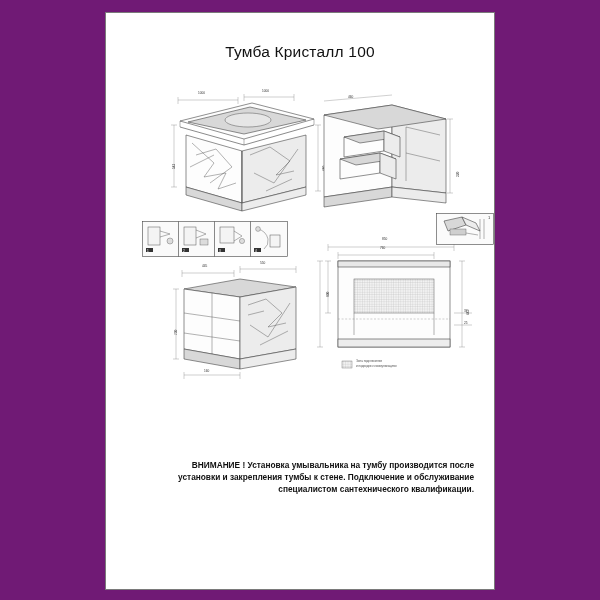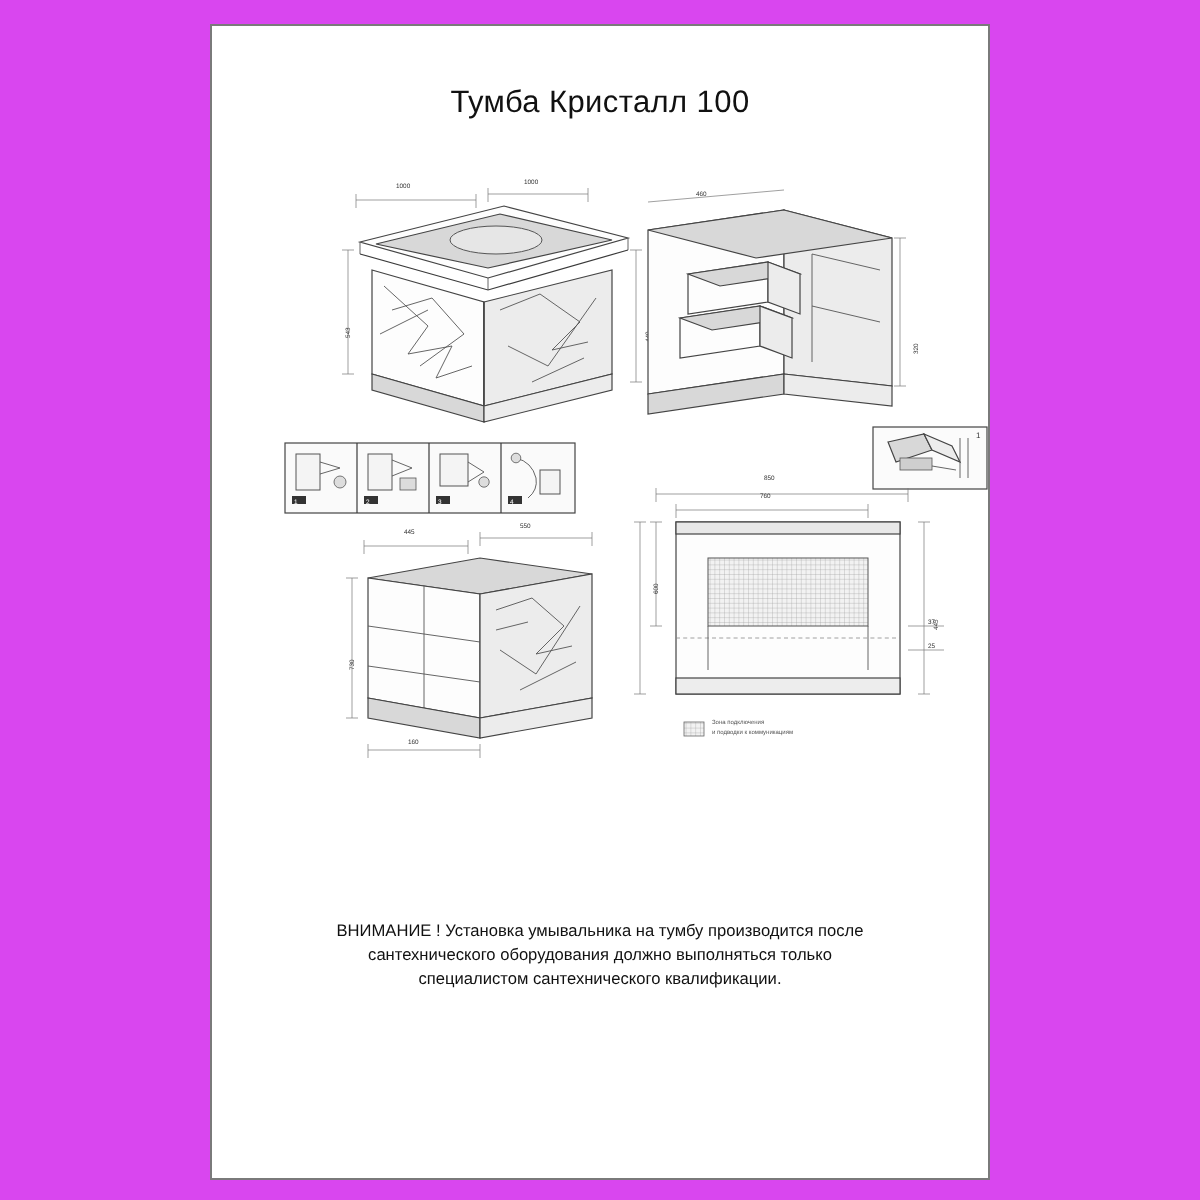--- a/index.html
+++ b/index.html
@@ -1,23 +1,23 @@
 <!DOCTYPE html>
 <html><head>
 <meta charset="utf-8">
 <style>
   html,body{margin:0;padding:0;background:#ffffff;}
   body{width:600px;height:600px;font-family:"Liberation Sans",sans-serif;overflow:hidden;}
-  #page{position:relative;width:600px;height:600px;background:#d946ef;}
+  #page{position:relative;width:600px;height:600px;background:#701a75;}
   #sheet{position:absolute;left:105px;top:12px;width:388px;height:576px;border:1px solid #7a7a7a;background:#fff;}
   .title{position:absolute;left:0;top:30px;width:388px;text-align:center;font-size:15.5px;color:#111;letter-spacing:.2px;}
   .diagram{position:absolute;}
   .lbl{position:absolute;font-size:3.2px;color:#333;font-family:"Liberation Sans",sans-serif;white-space:nowrap;}
   .lbl.v{transform:rotate(-90deg);transform-origin:left top;}
-  .note{position:absolute;left:20px;top:446px;width:348px;text-align:center;font-size:8.3px;font-weight:normal;color:#111;line-height:1.45;}
+  .note{position:absolute;left:20px;top:446px;width:348px;text-align:right;font-size:8.3px;font-weight:bold;color:#111;line-height:1.45;}
   svg{display:block;overflow:visible;}
   .ln{stroke:#3a3a3a;stroke-width:.6;fill:none;}
   .ln2{stroke:#555;stroke-width:.45;fill:none;}
   .dim{stroke:#777;stroke-width:.35;fill:none;}
   .fillg{fill:#ececec;stroke:#444;stroke-width:.6;}
   .fillgd{fill:#d8d8d8;stroke:#444;stroke-width:.6;}
   .fillw{fill:#fdfdfd;stroke:#444;stroke-width:.6;}
   .dash{stroke:#888;stroke-width:.4;fill:none;stroke-dasharray:2 1.6;}
   .stepbox{fill:#f4f4f4;stroke:#555;stroke-width:.5;}
   .legend{position:absolute;font-size:3px;color:#555;}
@@ -245,18 +245,18 @@
         <line class="dim" x1="76" y1="111" x2="76" y2="118"></line>
       </svg>
       <span class="lbl" style="left:38px;top:3px;">445</span>
       <span class="lbl" style="left:96px;top:0px;">550</span>
       <span class="lbl v" style="left:10px;top:74px;">730</span>
       <span class="lbl" style="left:40px;top:108px;">160</span>
     </div>
 
     <div class="note">
       <div>ВНИМАНИЕ ! Установка умывальника на тумбу производится после</div>
-      <div>сантехнического оборудования должно выполняться только</div>
+      <div>установки и закрепления тумбы к стене. Подключение и обслуживание</div>
       <div>специалистом сантехнического квалификации.</div>
     </div>
 
   </div>
 </div>
 
 </body></html>

